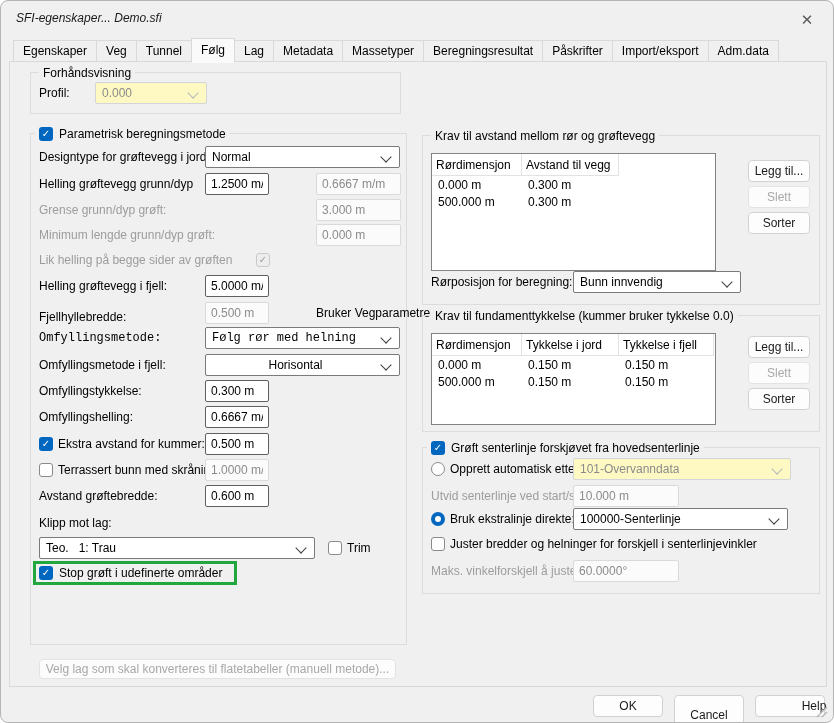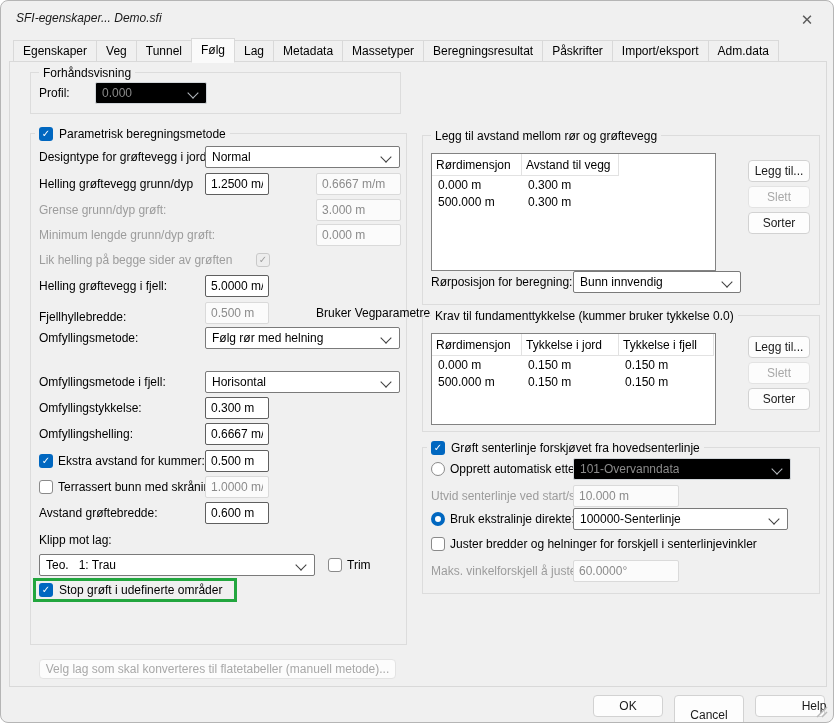--- a/index.html
+++ b/index.html
@@ -14,21 +14,21 @@
   .page{position:absolute;left:8px;top:60px;width:818px;height:626px;border:1px solid #d9d9d9;background:#f0f0f0;box-sizing:border-box;}
   
   .grp{position:absolute;border:1px solid #dcdcdc;box-sizing:border-box;}
   .legend{position:absolute;top:-8px;left:8px;background:#f0f0f0;padding:0 4px;display:flex;align-items:center;gap:6px;white-space:nowrap;height:16px;}
   
   .lbl{white-space:nowrap;}
   .gray{color:#9c9c9c;}
   .tbox{height:22px;border:1px solid #5f5f5f;background:#fff;font-family:"Liberation Sans",sans-serif;font-size:12px;color:#000;padding:0 5px;box-sizing:border-box;border-radius:2px;}
   .tbox.dis{border-color:#dadada;background:#fbfbfb;color:#8b8b8b;}
   .combo{height:22px;border:1px solid #7a7a7a;background:#fff;display:flex;align-items:center;padding:0 20px 0 6px;position:relative;box-sizing:border-box;border-radius:2px;}
-  .combo.dis{border-color:#d2d6da;background:#000000;color:#8b8b8b;}
+  .combo.dis{border-color:#d2d6da;background:#fef9c3;color:#8b8b8b;}
   .cval{white-space:pre;overflow:hidden;}
   .chev{position:absolute;right:9px;top:6px;width:7px;height:7px;border-right:1.4px solid #3f3f3f;border-bottom:1.4px solid #3f3f3f;transform:rotate(45deg);}
   .combo.dis .chev{border-color:#b3b8bd;}
   .cb{width:14px;height:14px;border-radius:3px;box-sizing:border-box;display:inline-flex;align-items:center;justify-content:center;flex:none;}
   .cb.on{background:#0067c0;}
   .cb.on .tick{color:#fff;font-size:10px;line-height:1;}
   .cb.off{background:#fff;border:1px solid #8a8a8a;}
   .cb.dis{background:#ededed;border:1px solid #c9c9c9;}
   .cb.dis .tick{color:#9d9d9d;font-size:10px;line-height:1;}
   .rad{width:14px;height:14px;border-radius:50%;box-sizing:border-box;flex:none;background:#fff;}
@@ -151,31 +151,31 @@
         </div>
 
         <div class="row" style="margin-bottom:3px;align-items:flex-end;">
           <span class="lbl lw">Fjellhyllebredde:</span>
           <div class="ctrl">
             <input class="tbox dis w61 p0" readonly="" value="0.500 m" style="">
             <span class="lbl p111" style="top:4px;white-space:nowrap;">Bruker Vegparametre</span>
           </div>
         </div>
 
-        <div class="row" style="margin-bottom:22px;">
+        <div class="row" style="margin-bottom:5px;font-family:Liberation Mono, monospace;">
           <span class="lbl lw">Omfyllingsmetode:</span>
           <div class="combo" style="width:196px;">
             <span class="cval">Følg rør med helning</span>
             <span class="chev"></span>
           </div>
         </div>
 
         <div class="row" style="margin-bottom:4px;">
           <span class="lbl lw">Omfyllingsmetode i fjell:</span>
-          <div class="combo" style="width:196px;">
+          <div class="combo" style="width:196px;justify-content:center;">
             <span class="cval">Horisontal</span>
             <span class="chev"></span>
           </div>
         </div>
 
         <div class="row" style="margin-bottom:4px;">
           <span class="lbl lw">Omfyllingstykkelse:</span>
           <div class="ctrl">
             <input class="tbox w61 p0" readonly="" value="0.300 m" style="">
           </div>
@@ -235,21 +235,21 @@
 
       </div>
     </div>
 
     <div class="btn dis" style="position:absolute;left:29px;top:597px;width:357px;height:20px;">
       <span>Velg lag som skal konverteres til flatetabeller (manuell metode)...</span>
     </div>
 
     <div class="grp" style="left:412px;top:73px;width:398px;height:170px;">
       <div class="legend">
-        <span class="lbl">Legg til avstand mellom rør og grøftevegg</span>
+        <span class="lbl">Krav til avstand mellom rør og grøftevegg</span>
       </div>
       <div class="tablebox" style="left:8px;top:17px;width:285px;height:118px;">
         <div class="th">
           <div class="hc c0">Rørdimensjon</div>
           <div class="hc c1">Avstand til vegg</div>
         </div>
         <div class="tr">
           <span class="tc c0">0.000 m</span>
           <span class="tc c1">0.300 m</span>
         </div>

